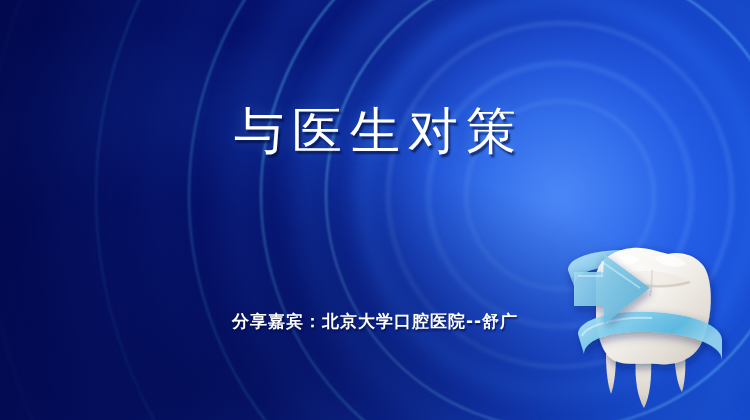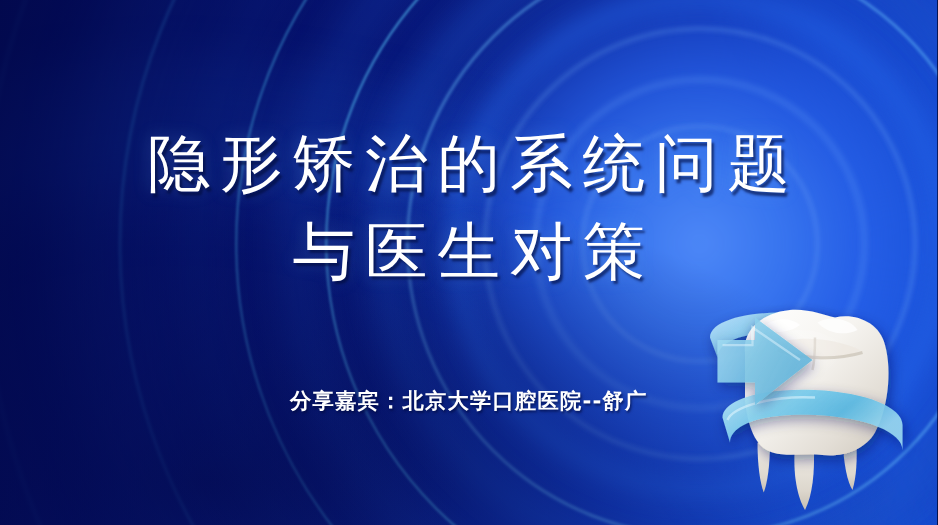--- a/index.html
+++ b/index.html
@@ -206,21 +206,20 @@
   <div class="ring r6"></div>
   <div class="ring r5"></div>
   <div class="ring r4"></div>
   <div class="ring r3"></div>
   <div class="ring r2"></div>
   <div class="ring r1"></div>
 
   <div class="vignette"></div>
 
   <div class="title-block">
-    <div class="title-line">隐形矫治的系统问题</div>
     <div class="title-line">与医生对策</div>
   </div>
 
   <div class="subtitle">分享嘉宾：北京大学口腔医院--舒广</div>
 
   <div class="tooth-wrap">
     <svg width="202" height="184" viewBox="0 0 202 184" xmlns="http://www.w3.org/2000/svg" aria-hidden="true">
       <defs>
         <linearGradient id="crownG" x1="0" y1="0" x2="1" y2="1">
           <stop offset="0%" stop-color="#ffffff"></stop>

